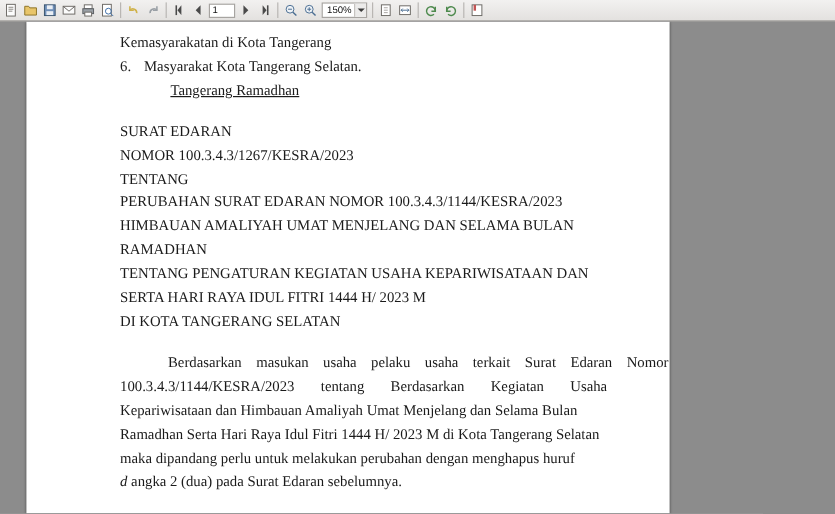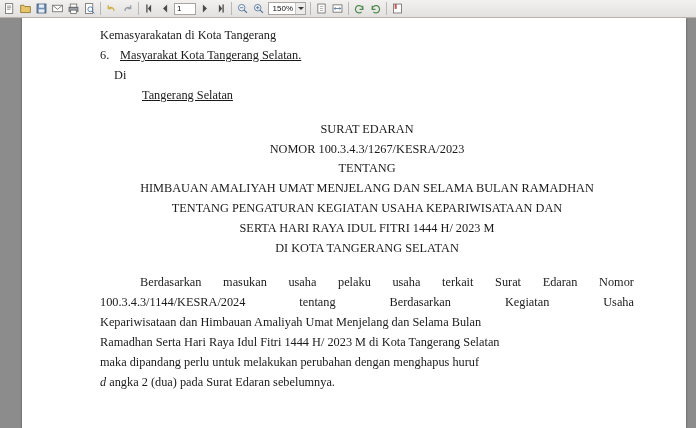--- a/index.html
+++ b/index.html
@@ -112,42 +112,42 @@
     right: 0;
     bottom: 0;
     background: #8c8c8c;
     overflow: hidden;
   }
 
   .page {
     position: absolute;
     top: 0;
     left: 22px;
-    width: 664px;
+    width: 536px;
     height: 410px;
     background: #ffffff;
     box-shadow: 0 0 2px rgba(0,0,0,0.45);
   }
 
   .page-inner {
     padding: 8px 52px 0 78px;
     font-family: "Liberation Serif", serif;
     color: #1a1a1a;
     font-size: 12.3px;
     line-height: 1.62;
   }
 
   .list-row {
     display: flex;
     gap: 6px;
   }
   .list-num { width: 14px; flex: 0 0 auto; text-align: left; }
-  .list-txt { flex: 1 1 auto; text-decoration: underline; }
-
-  .ctr { text-align: center; }
+  .list-txt { flex: 1 1 auto; }
+
+  .ctr { }
   .u { text-decoration: underline; }
   .spacer-md { height: 14px; }
 
   .justify-row {
     display: flex;
     justify-content: space-between;
   }
   .justify-row span { white-space: pre; }
 </style>
 </head>
@@ -304,49 +304,49 @@
 
         <div class="justify-row">
           <span>Kemasyarakatan di Kota Tangerang</span>
         </div>
 
         <div class="list-row">
           <div class="list-num">6.</div>
           <div class="list-txt">Masyarakat Kota Tangerang Selatan.</div>
         </div>
 
-        <div style="padding-left:14px;">Di</div>
-        <div class="u" style="padding-left:42px;">Tangerang Selatan</div>
+        <div class="u" style="padding-left:42px;">Tangerang Ramadhan</div>
 
         <div class="spacer-md"></div>
 
         <div class="ctr">SURAT EDARAN</div>
         <div class="ctr">NOMOR 100.3.4.3/1267/KESRA/2023</div>
         <div class="ctr">TENTANG</div>
+        <div class="ctr">PERUBAHAN SURAT EDARAN NOMOR 100.3.4.3/1144/KESRA/2023</div>
         <div class="ctr">HIMBAUAN AMALIYAH UMAT MENJELANG DAN SELAMA BULAN RAMADHAN</div>
         <div class="ctr">TENTANG PENGATURAN KEGIATAN USAHA KEPARIWISATAAN DAN</div>
         <div class="ctr">SERTA HARI RAYA IDUL FITRI 1444 H/ 2023 M</div>
         <div class="ctr">DI KOTA TANGERANG SELATAN</div>
 
         <div class="spacer-md"></div>
 
         <div class="justify-row" style="padding-left:40px;gap:12px;">
           <span>Berdasarkan</span>
           <span>masukan</span>
           <span>usaha</span>
           <span>pelaku</span>
           <span>usaha</span>
           <span>terkait</span>
           <span>Surat</span>
           <span>Edaran</span>
           <span>Nomor</span>
         </div>
 
         <div class="justify-row">
-          <span>100.3.4.3/1144/KESRA/2024</span>
+          <span>100.3.4.3/1144/KESRA/2023</span>
           <span>tentang</span>
           <span>Berdasarkan</span>
           <span>Kegiatan</span>
           <span>Usaha</span>
         </div>
 
         <div>Kepariwisataan dan Himbauan Amaliyah Umat Menjelang dan Selama Bulan</div>
         <div>Ramadhan Serta Hari Raya Idul Fitri 1444 H/ 2023 M di Kota Tangerang Selatan</div>
         <div>maka dipandang perlu untuk melakukan perubahan dengan menghapus huruf</div>
         <div>

